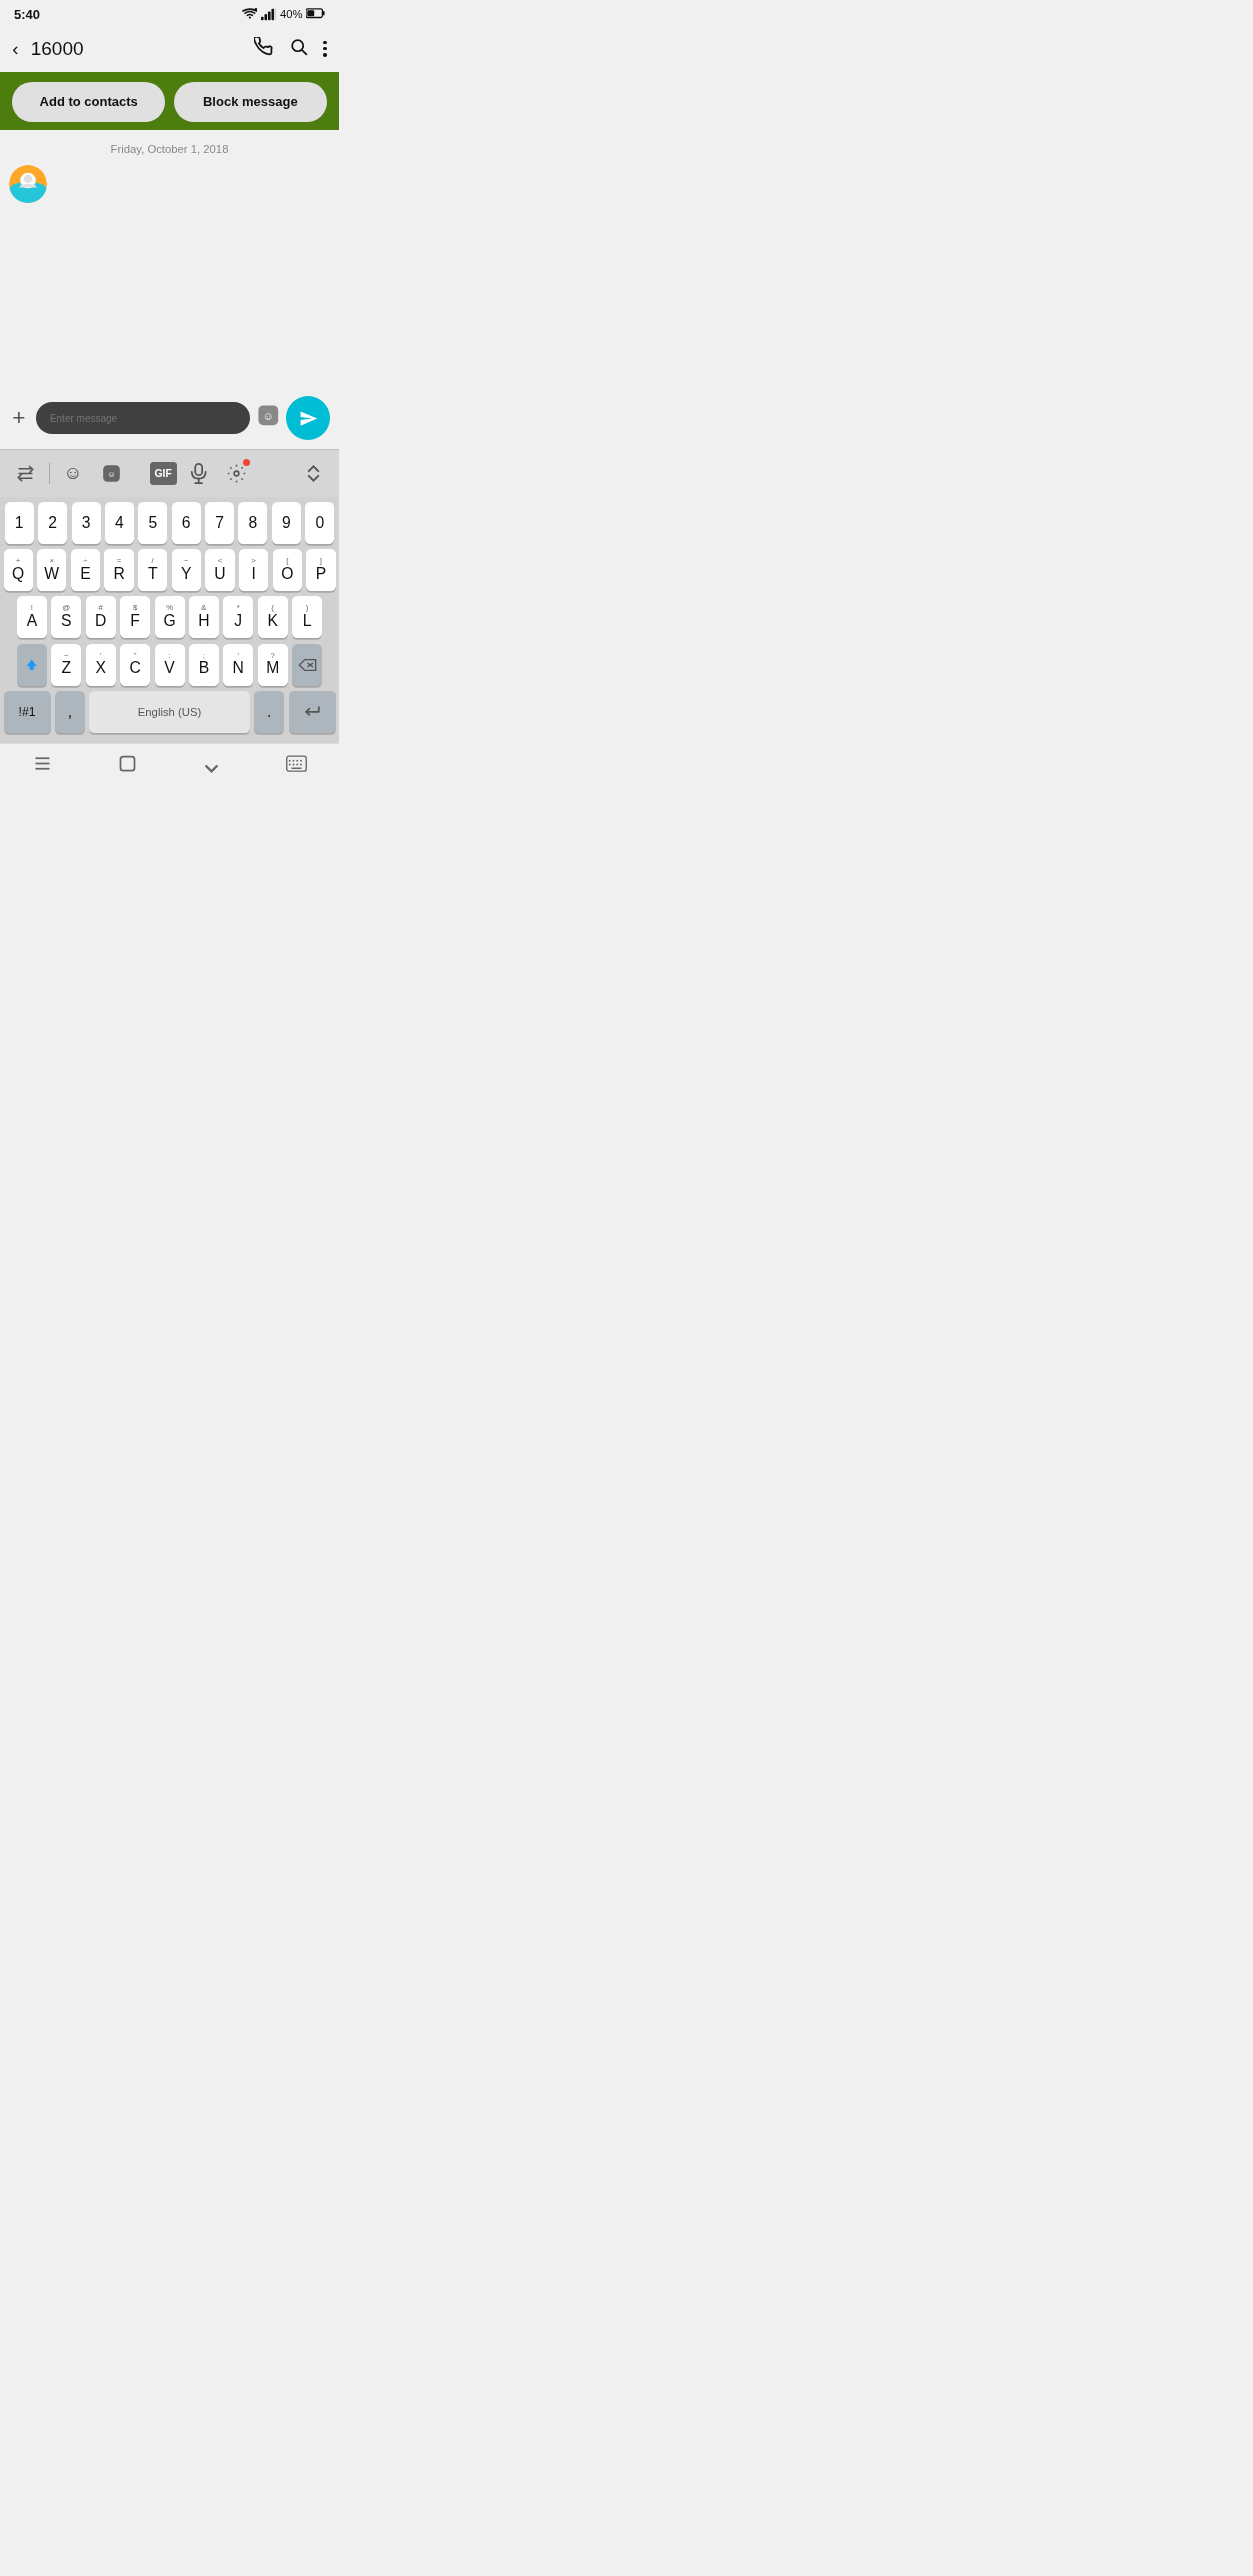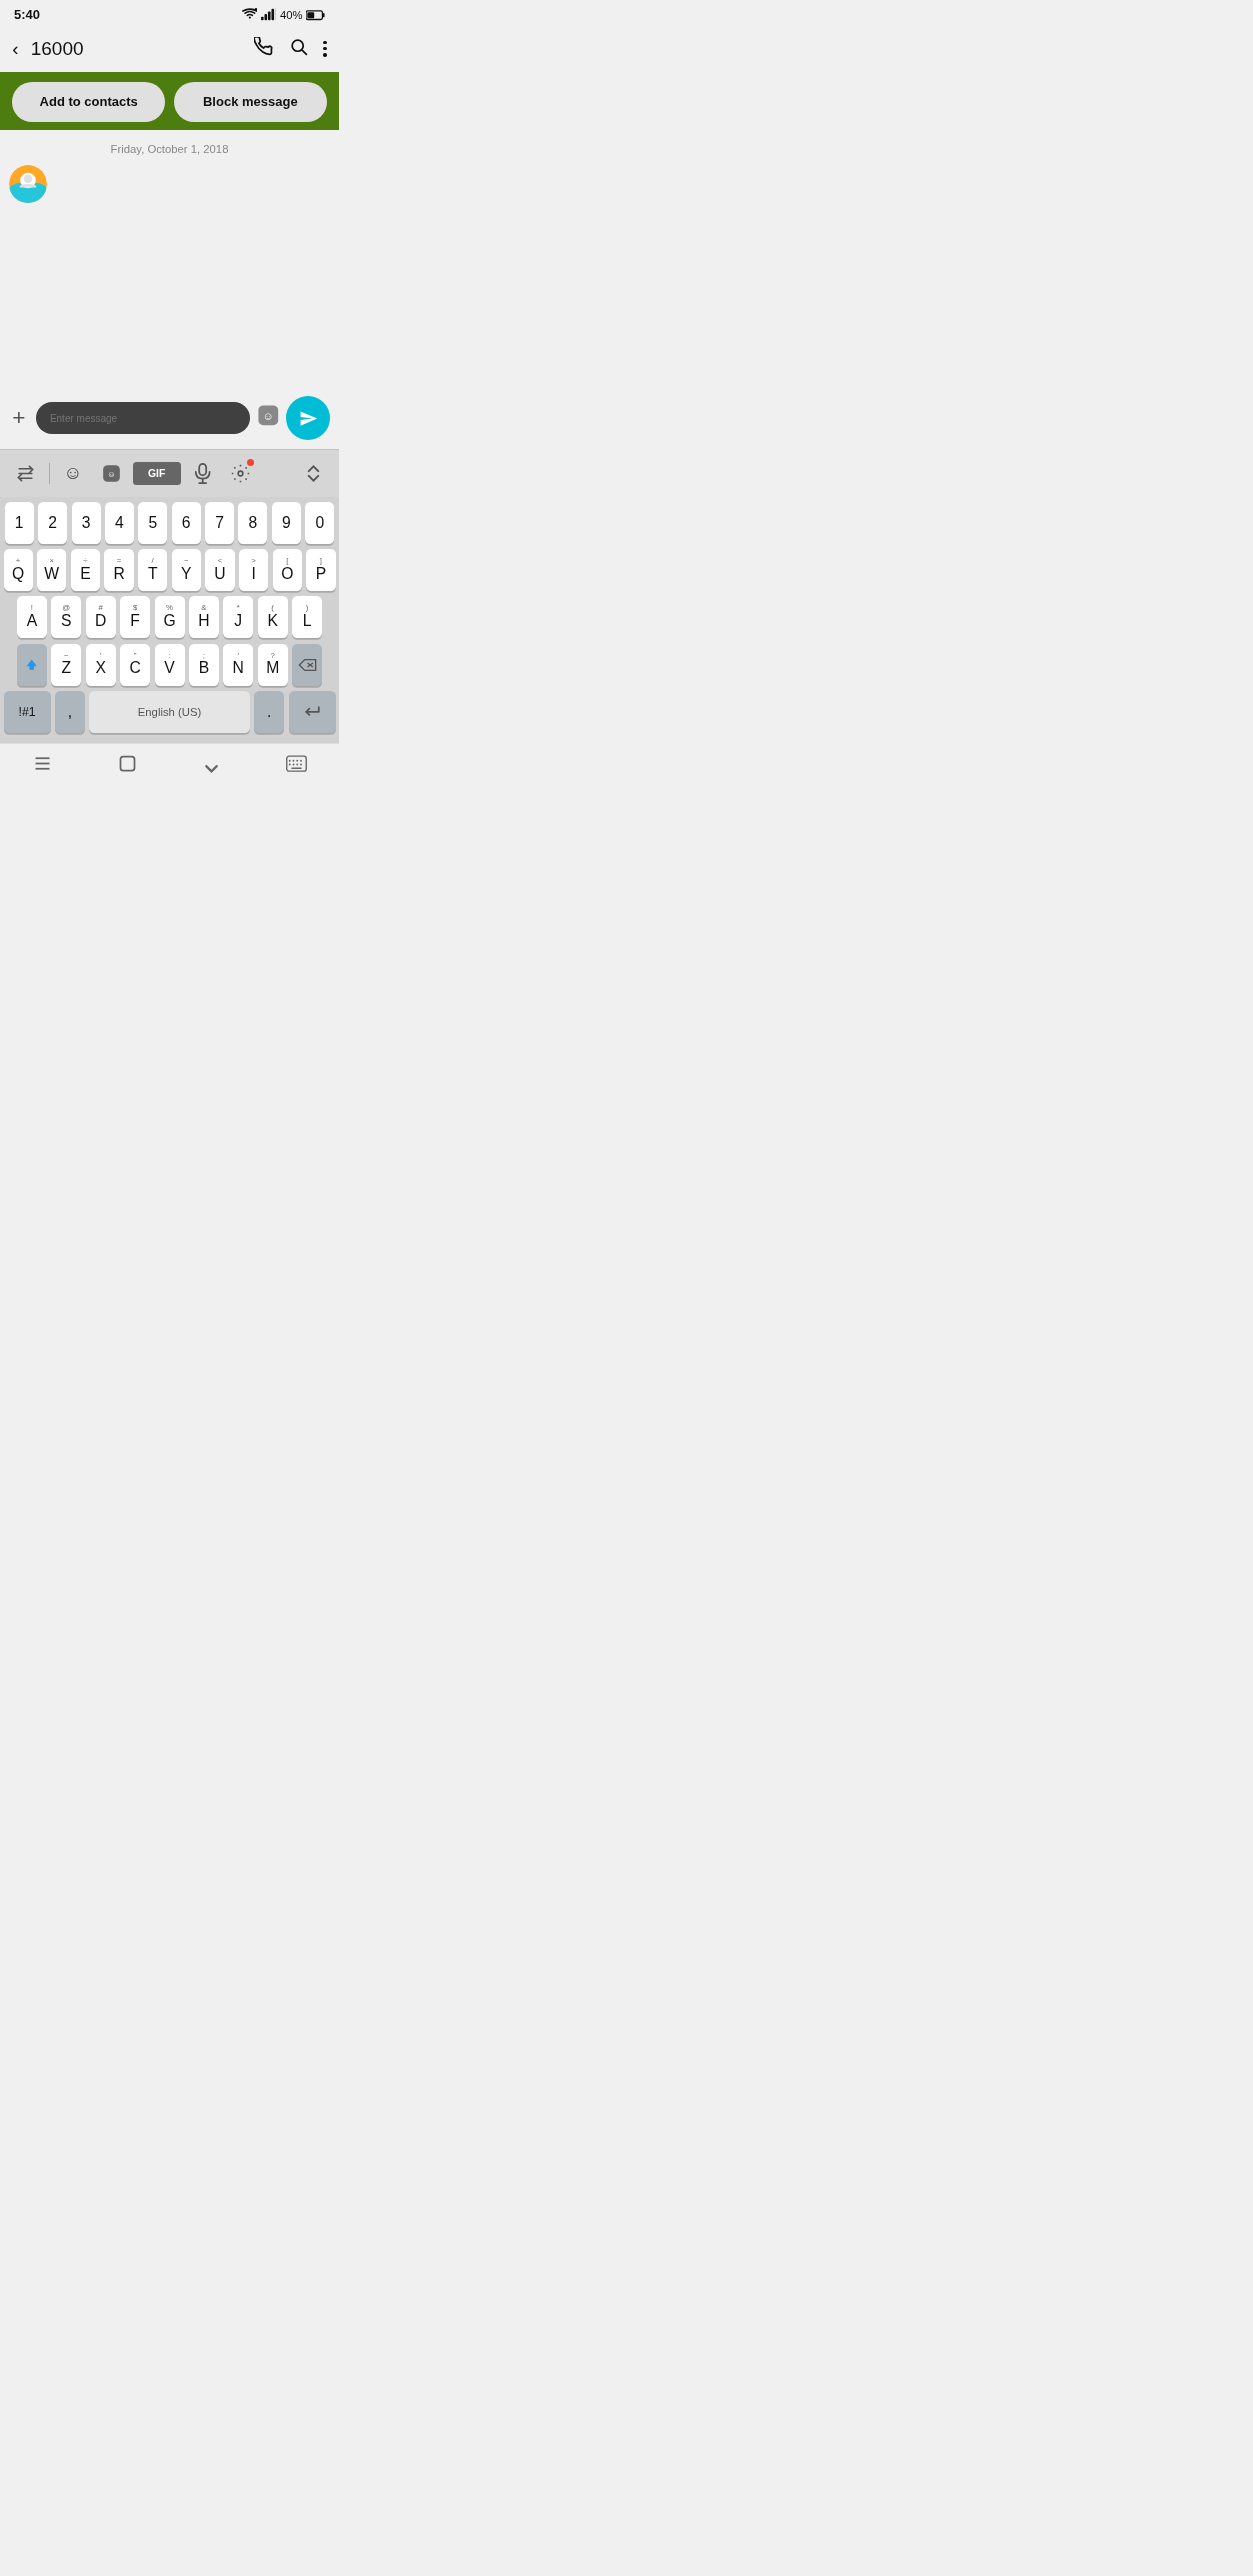--- a/index.html
+++ b/index.html
@@ -21,21 +21,21 @@
       padding: 7px 14px 3.5px;
       background: #f0f0f0;
     }
     .status-time {
       font-size: 13px;
       font-weight: 600;
       color: #111;
     }
     .status-icons {
       display: flex;
-      align-items: flex-end;
+      align-items: flex-start;
       gap: 3.5px;
       font-size: 10.4px;
       color: #111;
     }
 
     
     .header {
       display: flex;
       align-items: center;
       padding: 8.7px 12.2px;
@@ -393,21 +393,21 @@
 
   <div class="kb-tool-btn" style="font-size:19px;">☺</div>
 
   <div class="kb-tool-btn" style="font-size:15.7px;">
     <svg width="19" height="19" viewBox="0 0 32 32" style="font-size:18px">
       <rect x="2" y="2" width="28" height="28" rx="7" fill="#666"></rect>
       <text x="16" y="22" text-anchor="middle" font-size="14" fill="#fff">☺</text>
     </svg>
   </div>
 
-  <div class="kb-tool-btn" style="font-size:10.4px;font-weight:700;background:#666;border-radius:3.5px;color:#fff;width:48px;height:22.6px;padding:1.7px;">GIF</div>
+  <div class="kb-tool-btn" style="font-size:10.4px;font-weight:700;background:#666;border-radius:3.5px;color:#fff;width:27px;height:22.6px;padding:1.7px;margin-left:17px;">GIF</div>
 
   <div class="kb-tool-btn">
     <svg width="17.4" height="21" viewBox="0 0 20 24" fill="none" stroke="#555" stroke-width="2" stroke-linecap="round">
       <rect x="6" y="1" width="8" height="13" rx="4" stroke="#555" stroke-width="2"></rect>
       <path d="M2 10 Q2 18 10 18 Q18 18 18 10"></path>
       <line x1="10" y1="18" x2="10" y2="23"></line>
       <line x1="6" y1="23" x2="14" y2="23"></line>
     </svg>
   </div>
 

